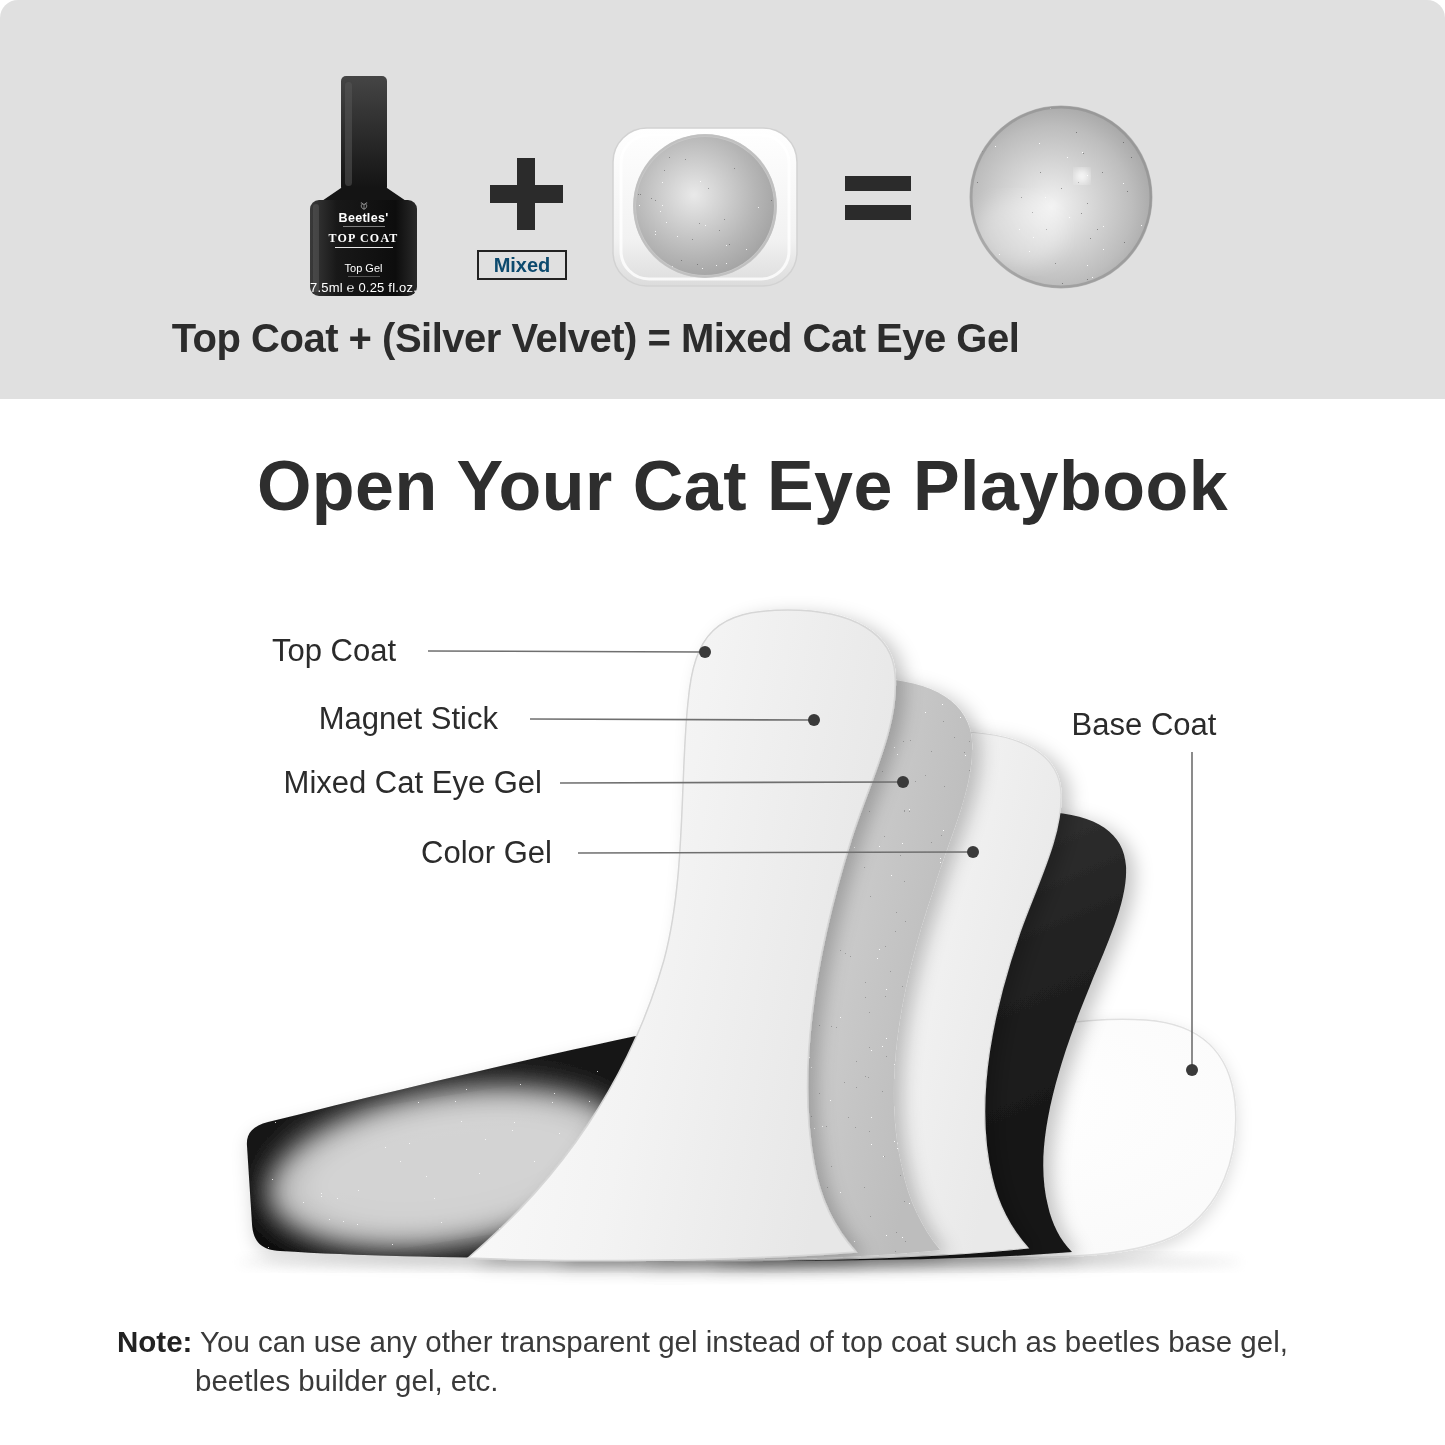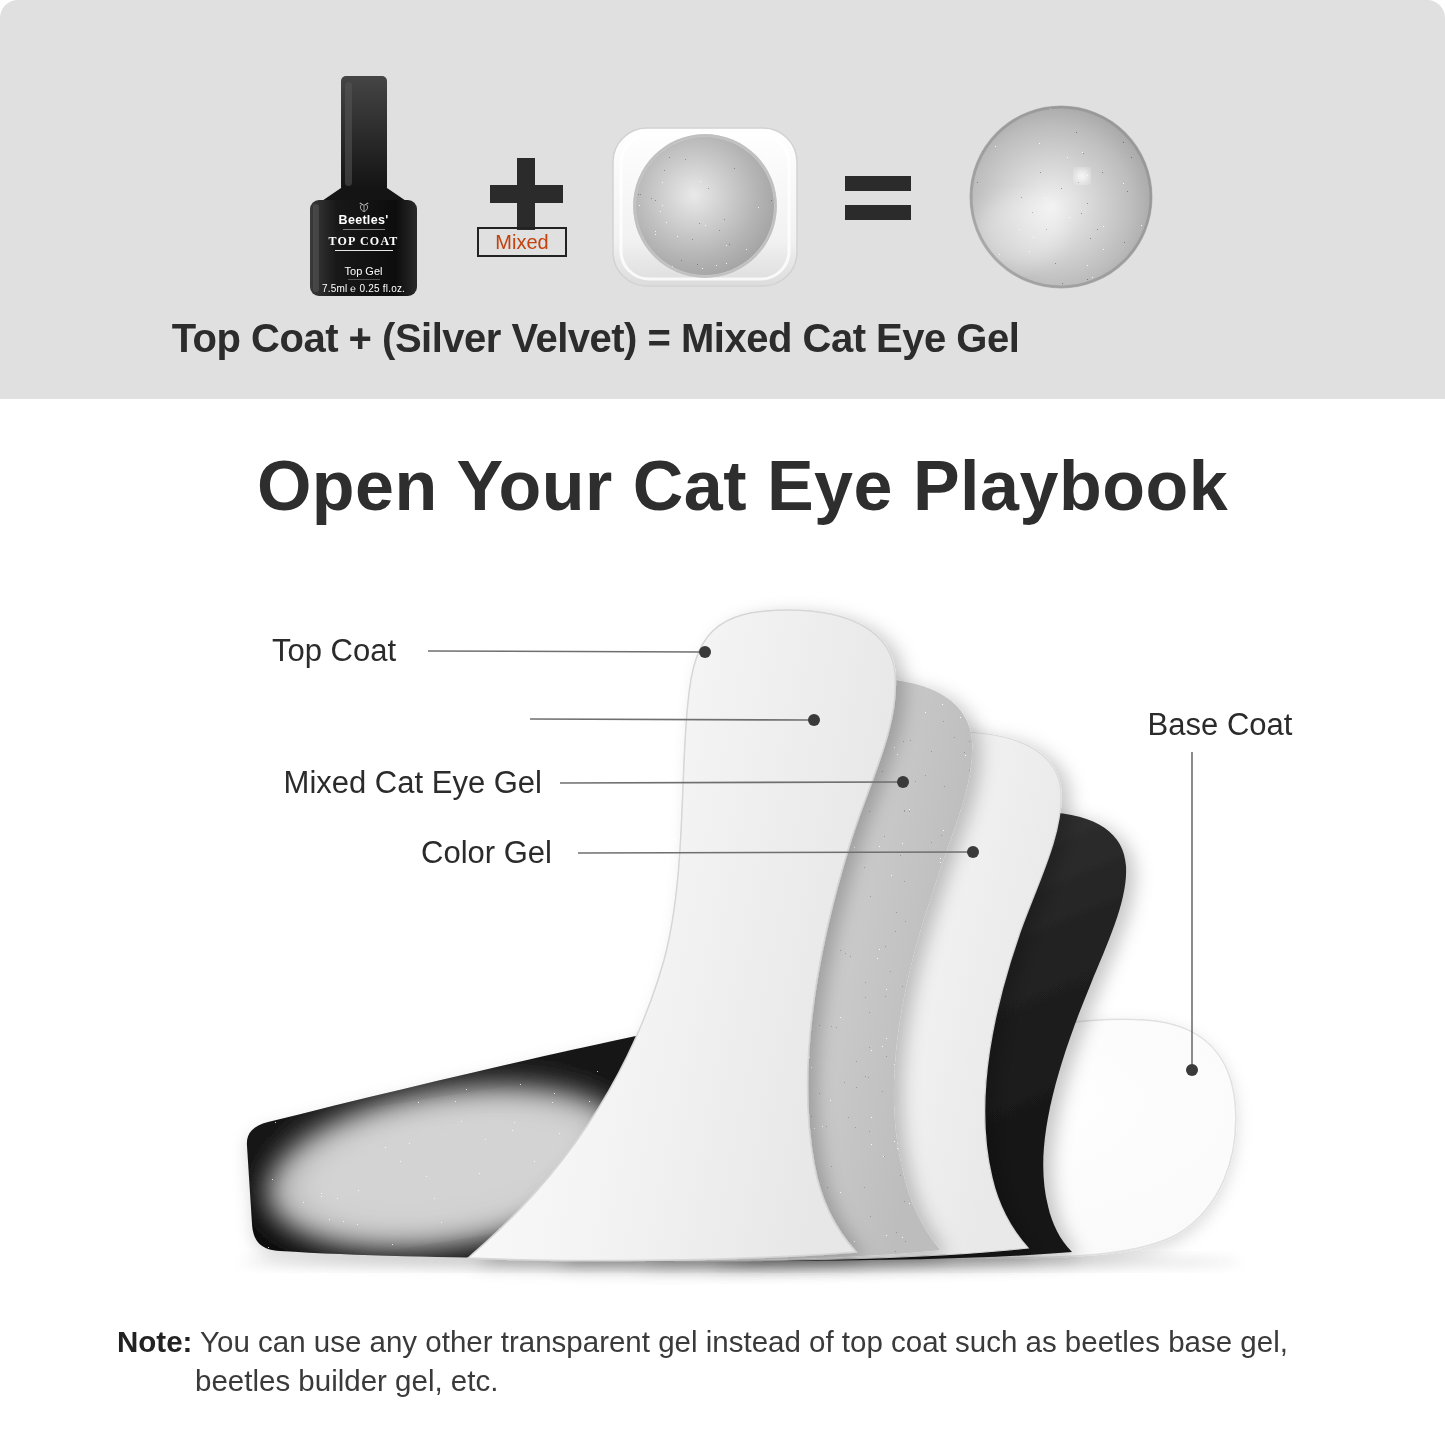--- a/index.html
+++ b/index.html
@@ -8,23 +8,23 @@
   .banner{position:absolute;left:0;top:0;width:1445px;height:399px;background:#e0e0e0;}
   .banner-svg,.diagram-svg{position:absolute;left:0;top:0;}
   .bottle-label{position:absolute;left:310px;top:202px;width:107px;height:92px;
     display:flex;flex-direction:column;align-items:center;color:#fff;text-align:center;line-height:1;}
   .bottle-brand{font-size:12.5px;font-weight:bold;letter-spacing:.3px;margin-top:2px;}
   .tiny-rule{height:2px;background:rgba(255,255,255,.45);margin-top:2px;}
   .bottle-topcoat{font-family:"Liberation Serif",serif;font-size:12px;font-weight:bold;
     letter-spacing:1.2px;margin-top:5px;}
   .bottle-rule{width:58px;height:1px;background:#e8e8e8;margin-top:3px;}
   .bottle-topgel{font-size:11px;font-weight:normal;margin-top:16px;}
-  .bottle-size{font-size:10px;margin-top:4px;letter-spacing:.2px;}
-  .mixed-badge{position:absolute;left:477px;top:227px;width:86px;height:26px;border:2px solid #222;
-    display:flex;align-items:center;justify-content:center;font-size:20px;font-weight:normal;color:#c2410c;}
+  .bottle-size{font-size:13px;margin-top:4px;letter-spacing:.2px;}
+  .mixed-badge{position:absolute;left:477px;top:250px;width:86px;height:26px;border:2px solid #222;
+    display:flex;align-items:center;justify-content:center;font-size:20px;font-weight:bold;color:#0c4a6e;}
   .banner-caption{position:absolute;left:0;top:316px;width:1191px;text-align:center;
     font-size:40px;font-weight:bold;letter-spacing:-0.5px;color:#2c2c2c;}
   .page-title{position:absolute;left:0;top:446px;width:1445px;text-align:center;
     font-size:70px;font-weight:bold;letter-spacing:0.5px;color:#2e2e2e;padding-left:20px;}
   .lbl{position:absolute;font-size:31px;font-weight:400;color:#2b2b2b;line-height:36px;}
   .lbl-right{text-align:right;}
   .lbl-center{text-align:center;}
   .note{position:absolute;left:117px;top:1322px;width:1270px;font-size:29.5px;line-height:39px;color:#3a3a3a;}
   .note b{color:#222;text-align:right;}
   .note-line2{margin-left:78px;}
@@ -261,22 +261,23 @@
     <g fill="#3a3a3a">
       <circle cx="705" cy="652" r="6"></circle>
       <circle cx="814" cy="720" r="6"></circle>
       <circle cx="903" cy="782" r="6"></circle>
       <circle cx="973" cy="852" r="6"></circle>
       <circle cx="1192" cy="1070" r="6"></circle>
     </g>
   </svg>
 
   <div class="lbl lbl-right" style="left:196px;top:633px;width:200px;">Top Coat</div>
+  <div class="lbl lbl-right" style="left:258px;top:701px;width:240px;">Magnet Stick</div>
   <div class="lbl lbl-right" style="left:312px;top:835px;width:240px;">Color Gel</div>
   <div class="lbl lbl-right" style="left:262px;top:765px;width:280px;">Mixed Cat Eye Gel</div>
-  <div class="lbl lbl-center" style="left:1120px;top:707px;width:200px;">Base Coat</div>
+  <div class="lbl lbl-center" style="left:1044px;top:707px;width:200px;">Base Coat</div>
 
   <div class="note">
     <div><b>Note:</b><span> You can use any other transparent gel instead of top coat such as beetles base gel,</span></div>
     <div class="note-line2">beetles builder gel, etc.</div>
   </div>
 
 </div>
 
 </body></html>

